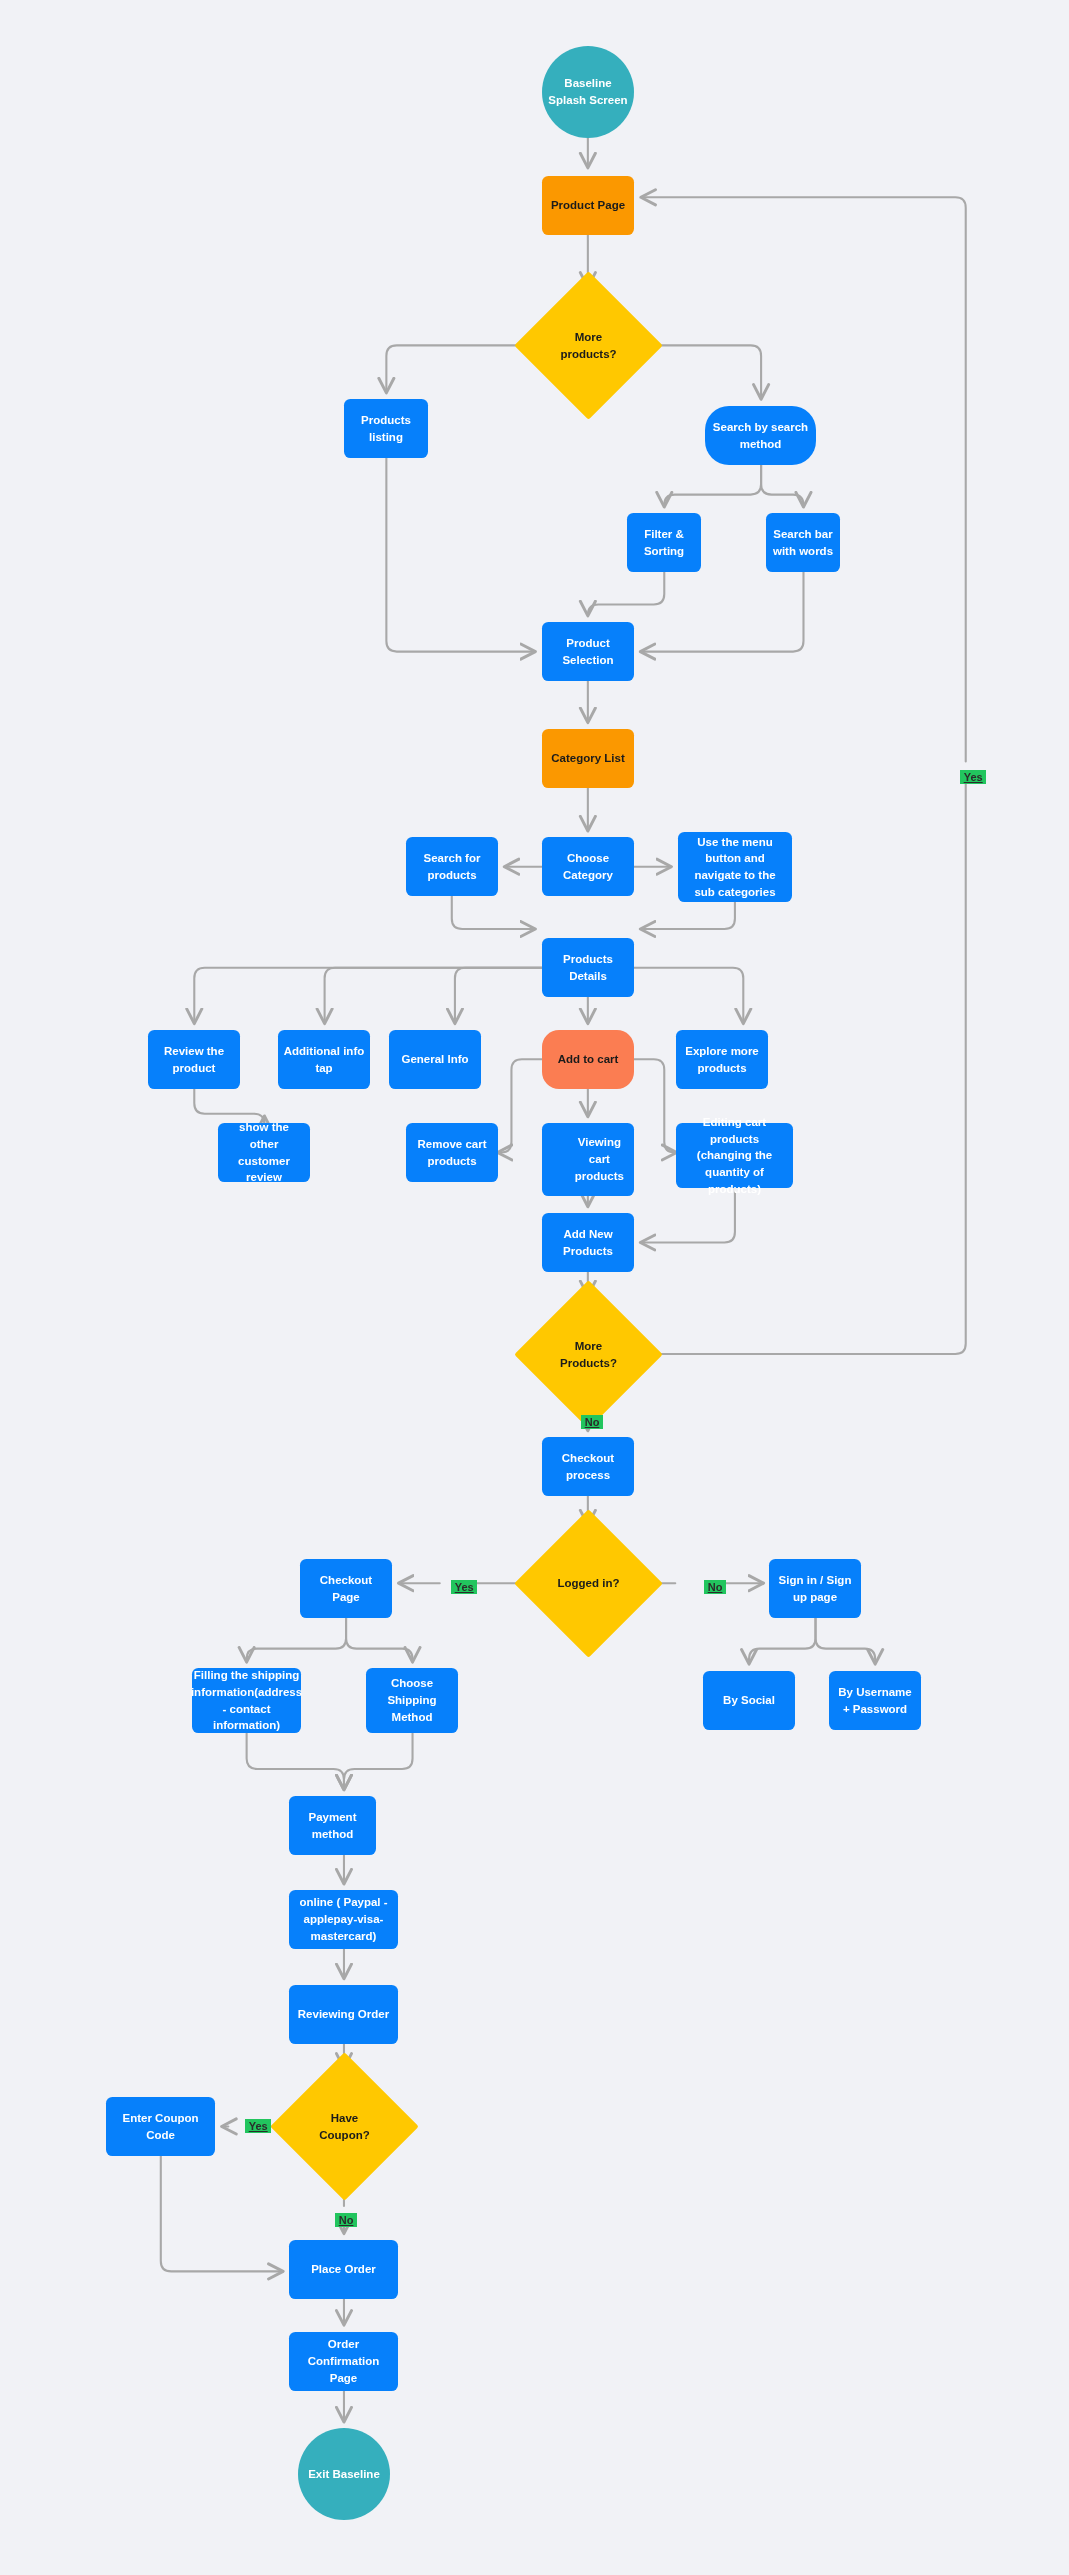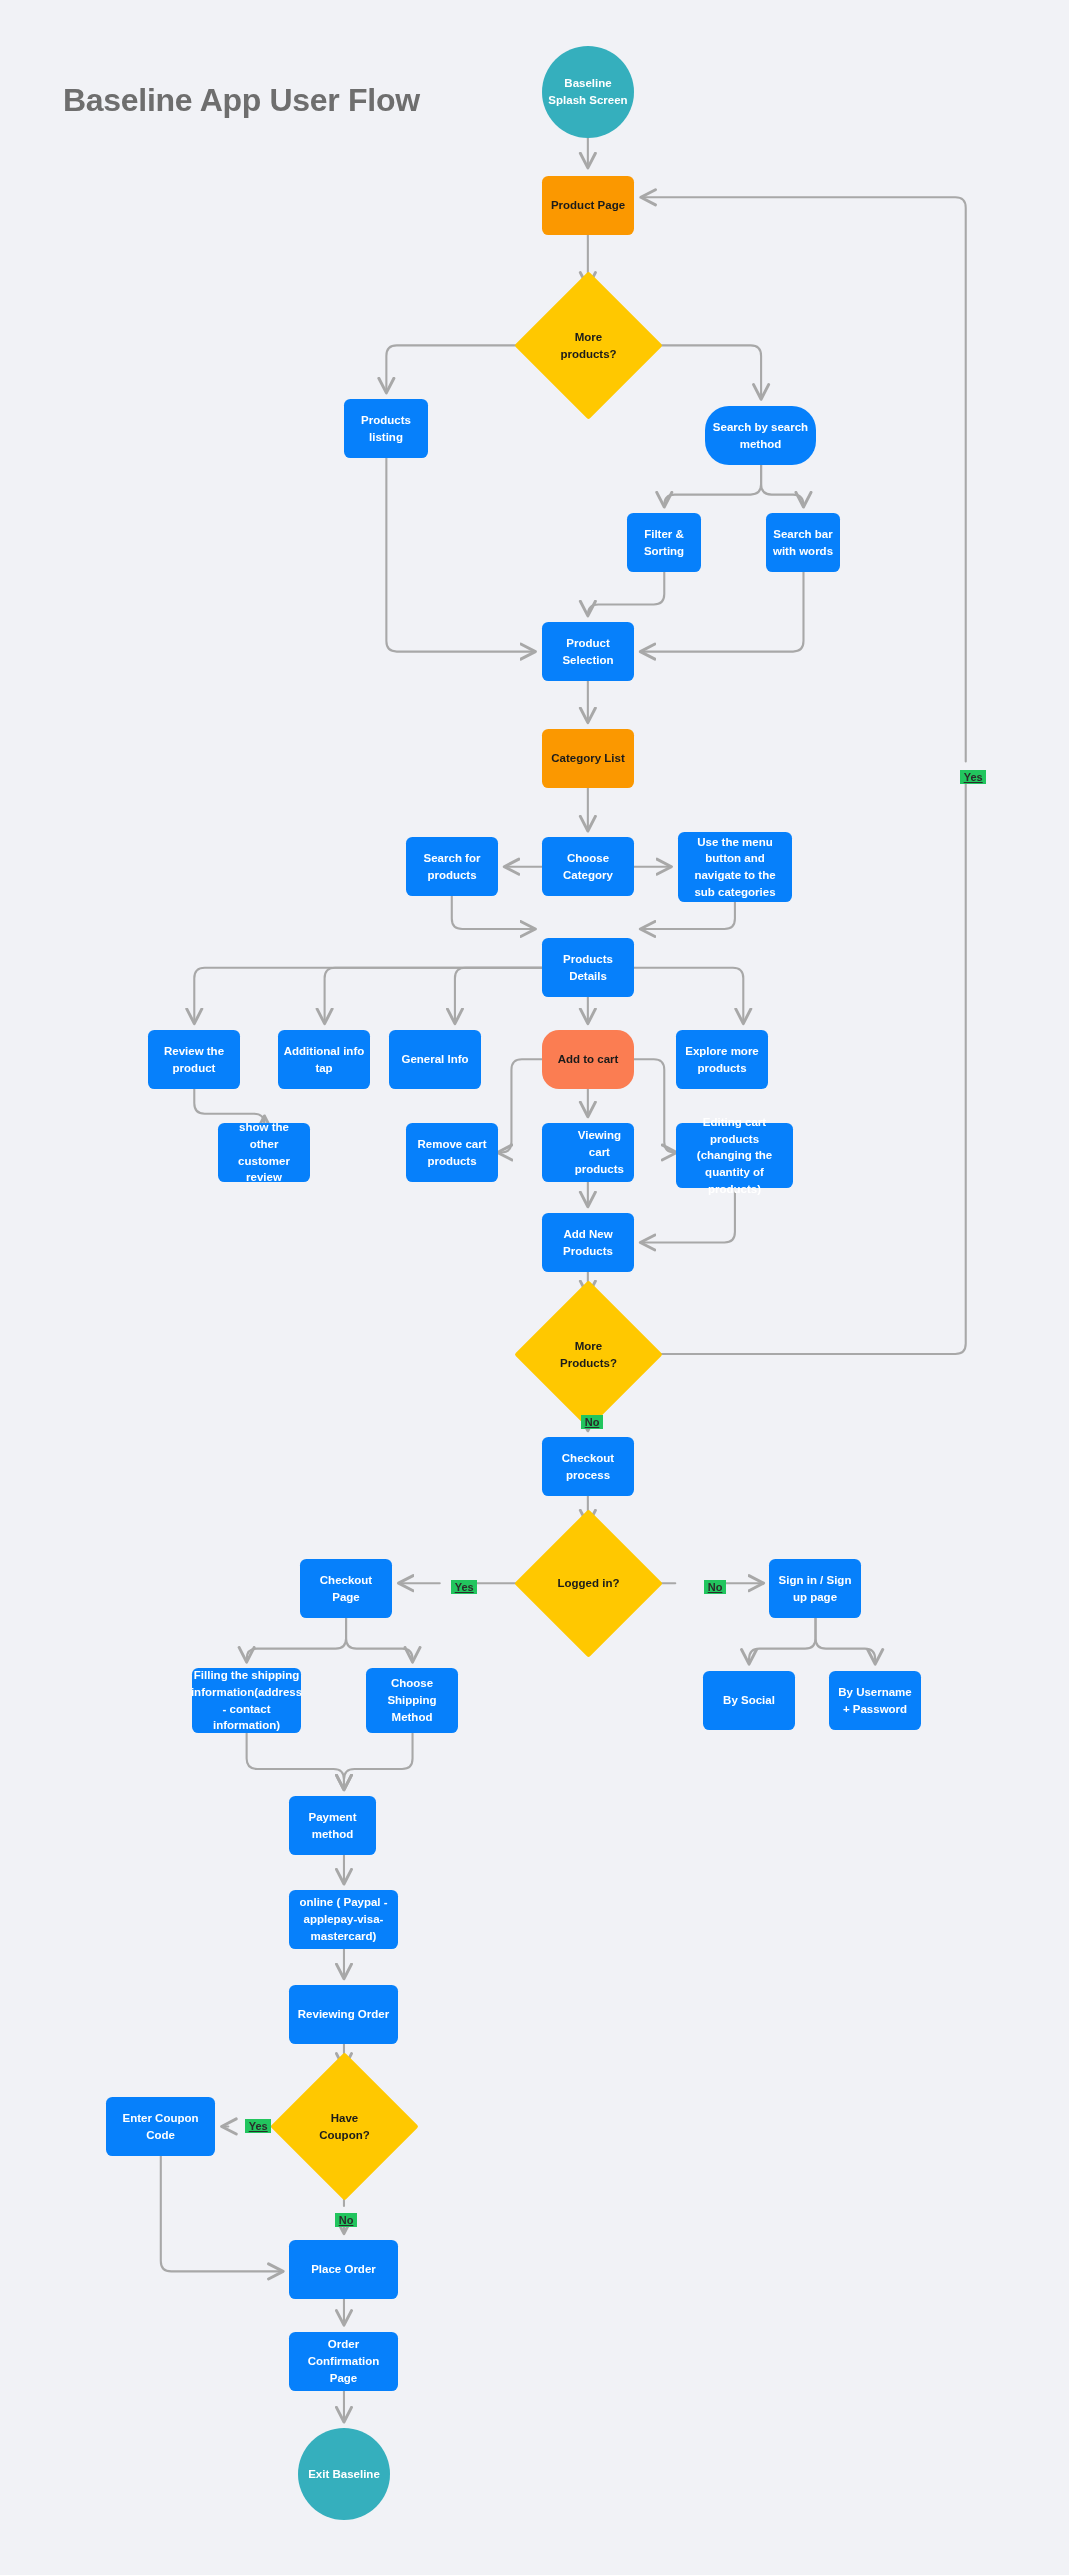--- a/index.html
+++ b/index.html
@@ -91,21 +91,20 @@
     white-space: nowrap;
     z-index: 5;
     text-decoration: underline;
   }
 </style>
 </head>
 <body>
 
 <div id="canvas">
 
-  <h1 class="flow-title">Baseline App User Flow</h1>
 
   <svg id="edges" viewBox="0 0 2044 4922" xmlns="http://www.w3.org/2000/svg">
     <defs>
       <marker id="arrow" markerWidth="9" markerHeight="9" refX="7.4" refY="4.5" orient="auto" markerUnits="strokeWidth">
         <path d="M0.6,0.9 L7.6,4.5 L0.6,8.1" fill="none" stroke="#a8a8a8" stroke-width="1.4" stroke-linecap="round" stroke-linejoin="round"></path>
       </marker>
     </defs>
     <g id="edge-group" fill="none" stroke="#a8a8a8" stroke-width="4" stroke-linecap="round" stroke-linejoin="round">
         <path d="M1123,264 L1123,320" marker-end="url(#arrow)"></path>
         <path d="M1123,449 L1123,548" marker-end="url(#arrow)"></path>
@@ -211,21 +210,21 @@
       </div>
       <div class="node process" style="left: 676px; top: 1030px; width: 92px; height: 59px;">
         <span>Explore more products</span>
       </div>
       <div class="node process" style="left: 218px; top: 1123px; width: 92px; height: 59px;">
         <span>show the other<br>customer review</span>
       </div>
       <div class="node process" style="left: 406px; top: 1123px; width: 92px; height: 59px;">
         <span>Remove cart<br>products</span>
       </div>
-      <div class="node process" style="left: 542px; top: 1123px; width: 92px; height: 59px; padding-left: 28px;">
+      <div class="node process" style="left: 542px; top: 1123px; width: 92px; height: 73px; padding-left: 28px;">
         <span>Viewing cart<br>products</span>
       </div>
       <div class="node process" style="left: 676px; top: 1123px; width: 117px; height: 65px;">
         <span>Editing cart products (changing the quantity of products)</span>
       </div>
       <div class="node process" style="left: 542px; top: 1213px; width: 92px; height: 59px;">
         <span>Add New Products</span>
       </div>
       <div class="node decision" style="left: 536px; top: 1302px; width: 105px; height: 105px;">
         <div class="diamond-shape"></div>

